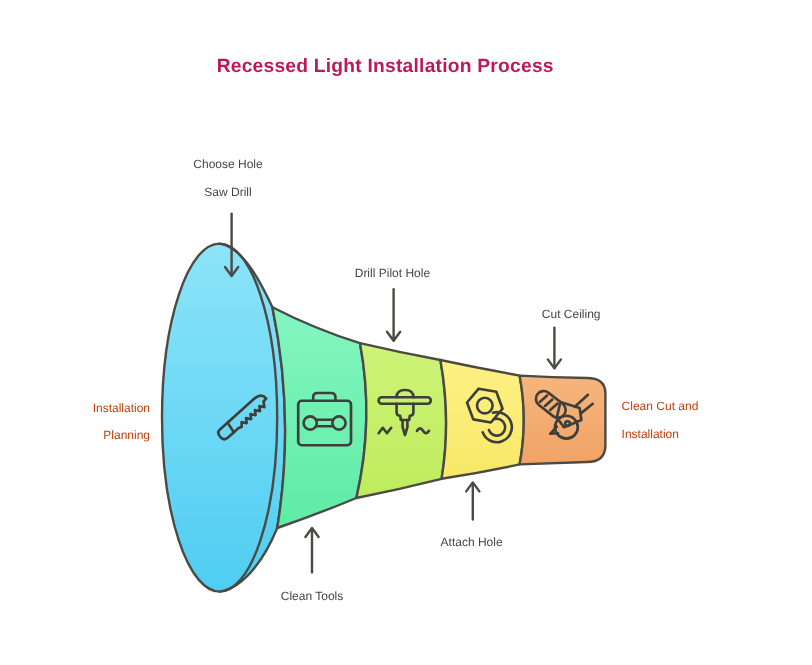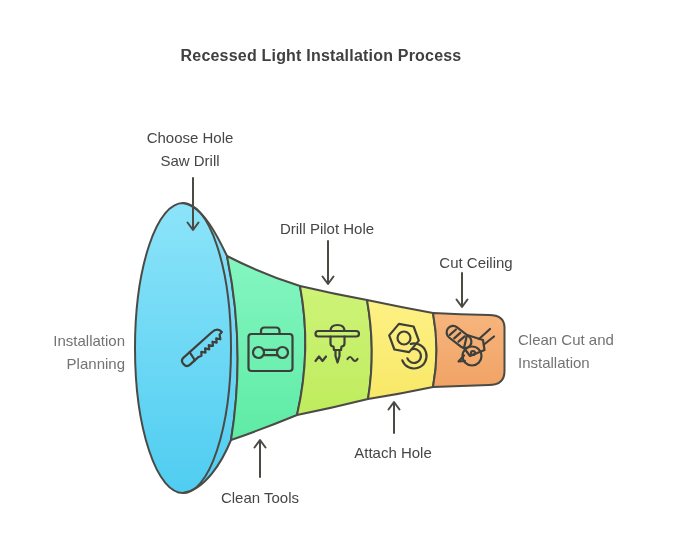--- a/index.html
+++ b/index.html
@@ -1,27 +1,27 @@
 <!DOCTYPE html>
 <html><head>
 <meta charset="utf-8">
 <style>
   html,body{margin:0;padding:0;}
   body{font-family:"Liberation Sans", sans-serif;}
   .canvas{
     position:relative;width:677px;height:554px;background:#ffffff;overflow:hidden;
   }
   .canvas svg{position:absolute;left:0;top:0;}
-  .txt{position:absolute;line-height:23px;font-size:15px;color:#464646;}
+  .txt{position:absolute;line-height:23px;font-size:10px;color:#464646;}
   .title{
     position:absolute;top:47px;left:0;width:642px;text-align:center;
-    font-size:16px;font-weight:bold;color:#404040;letter-spacing:.2px;
+    font-size:16px;font-weight:bold;color:#be185d;letter-spacing:.2px;
   }
   .callout{text-align:center;width:200px;}
-  .side{color:#737373;}
+  .side{color:#c2410c;}
   .side.left{left:0;width:125px;text-align:right;top:329px;}
   .side.right{left:518px;width:170px;text-align:left;top:328px;}
 </style>
 </head>
 <body>
 
 <div class="canvas">
 
   <svg width="677" height="554" viewBox="0 0 677 554">
     <defs>

